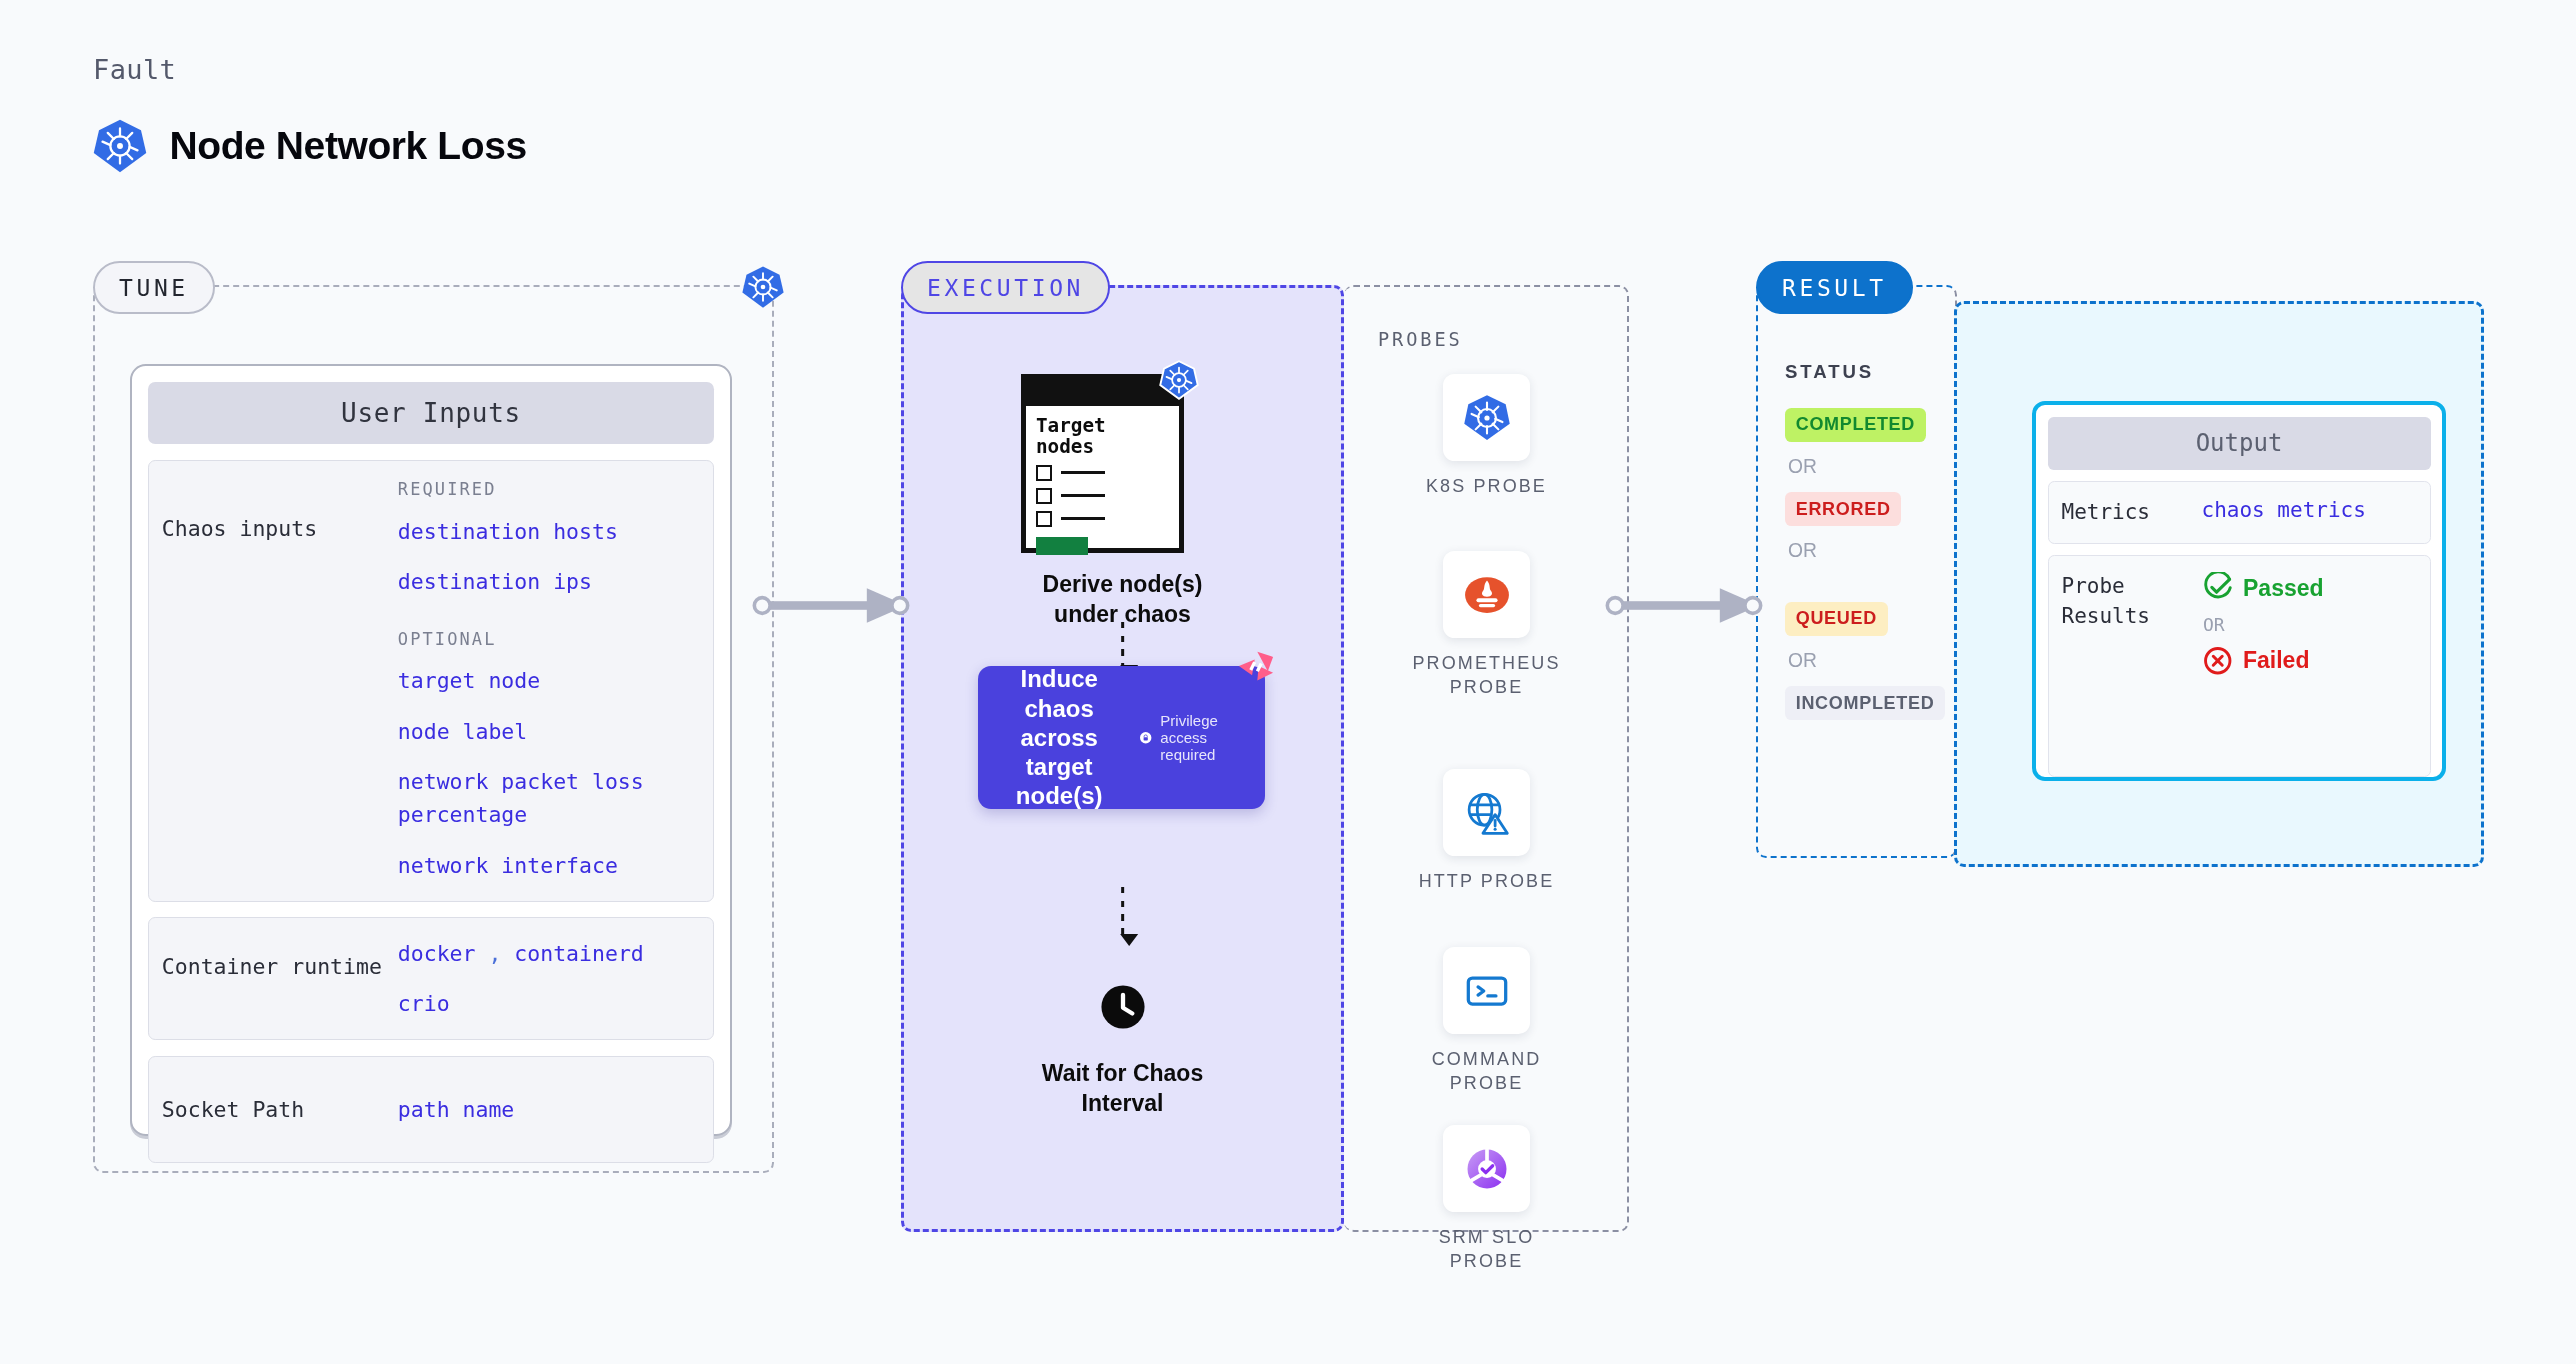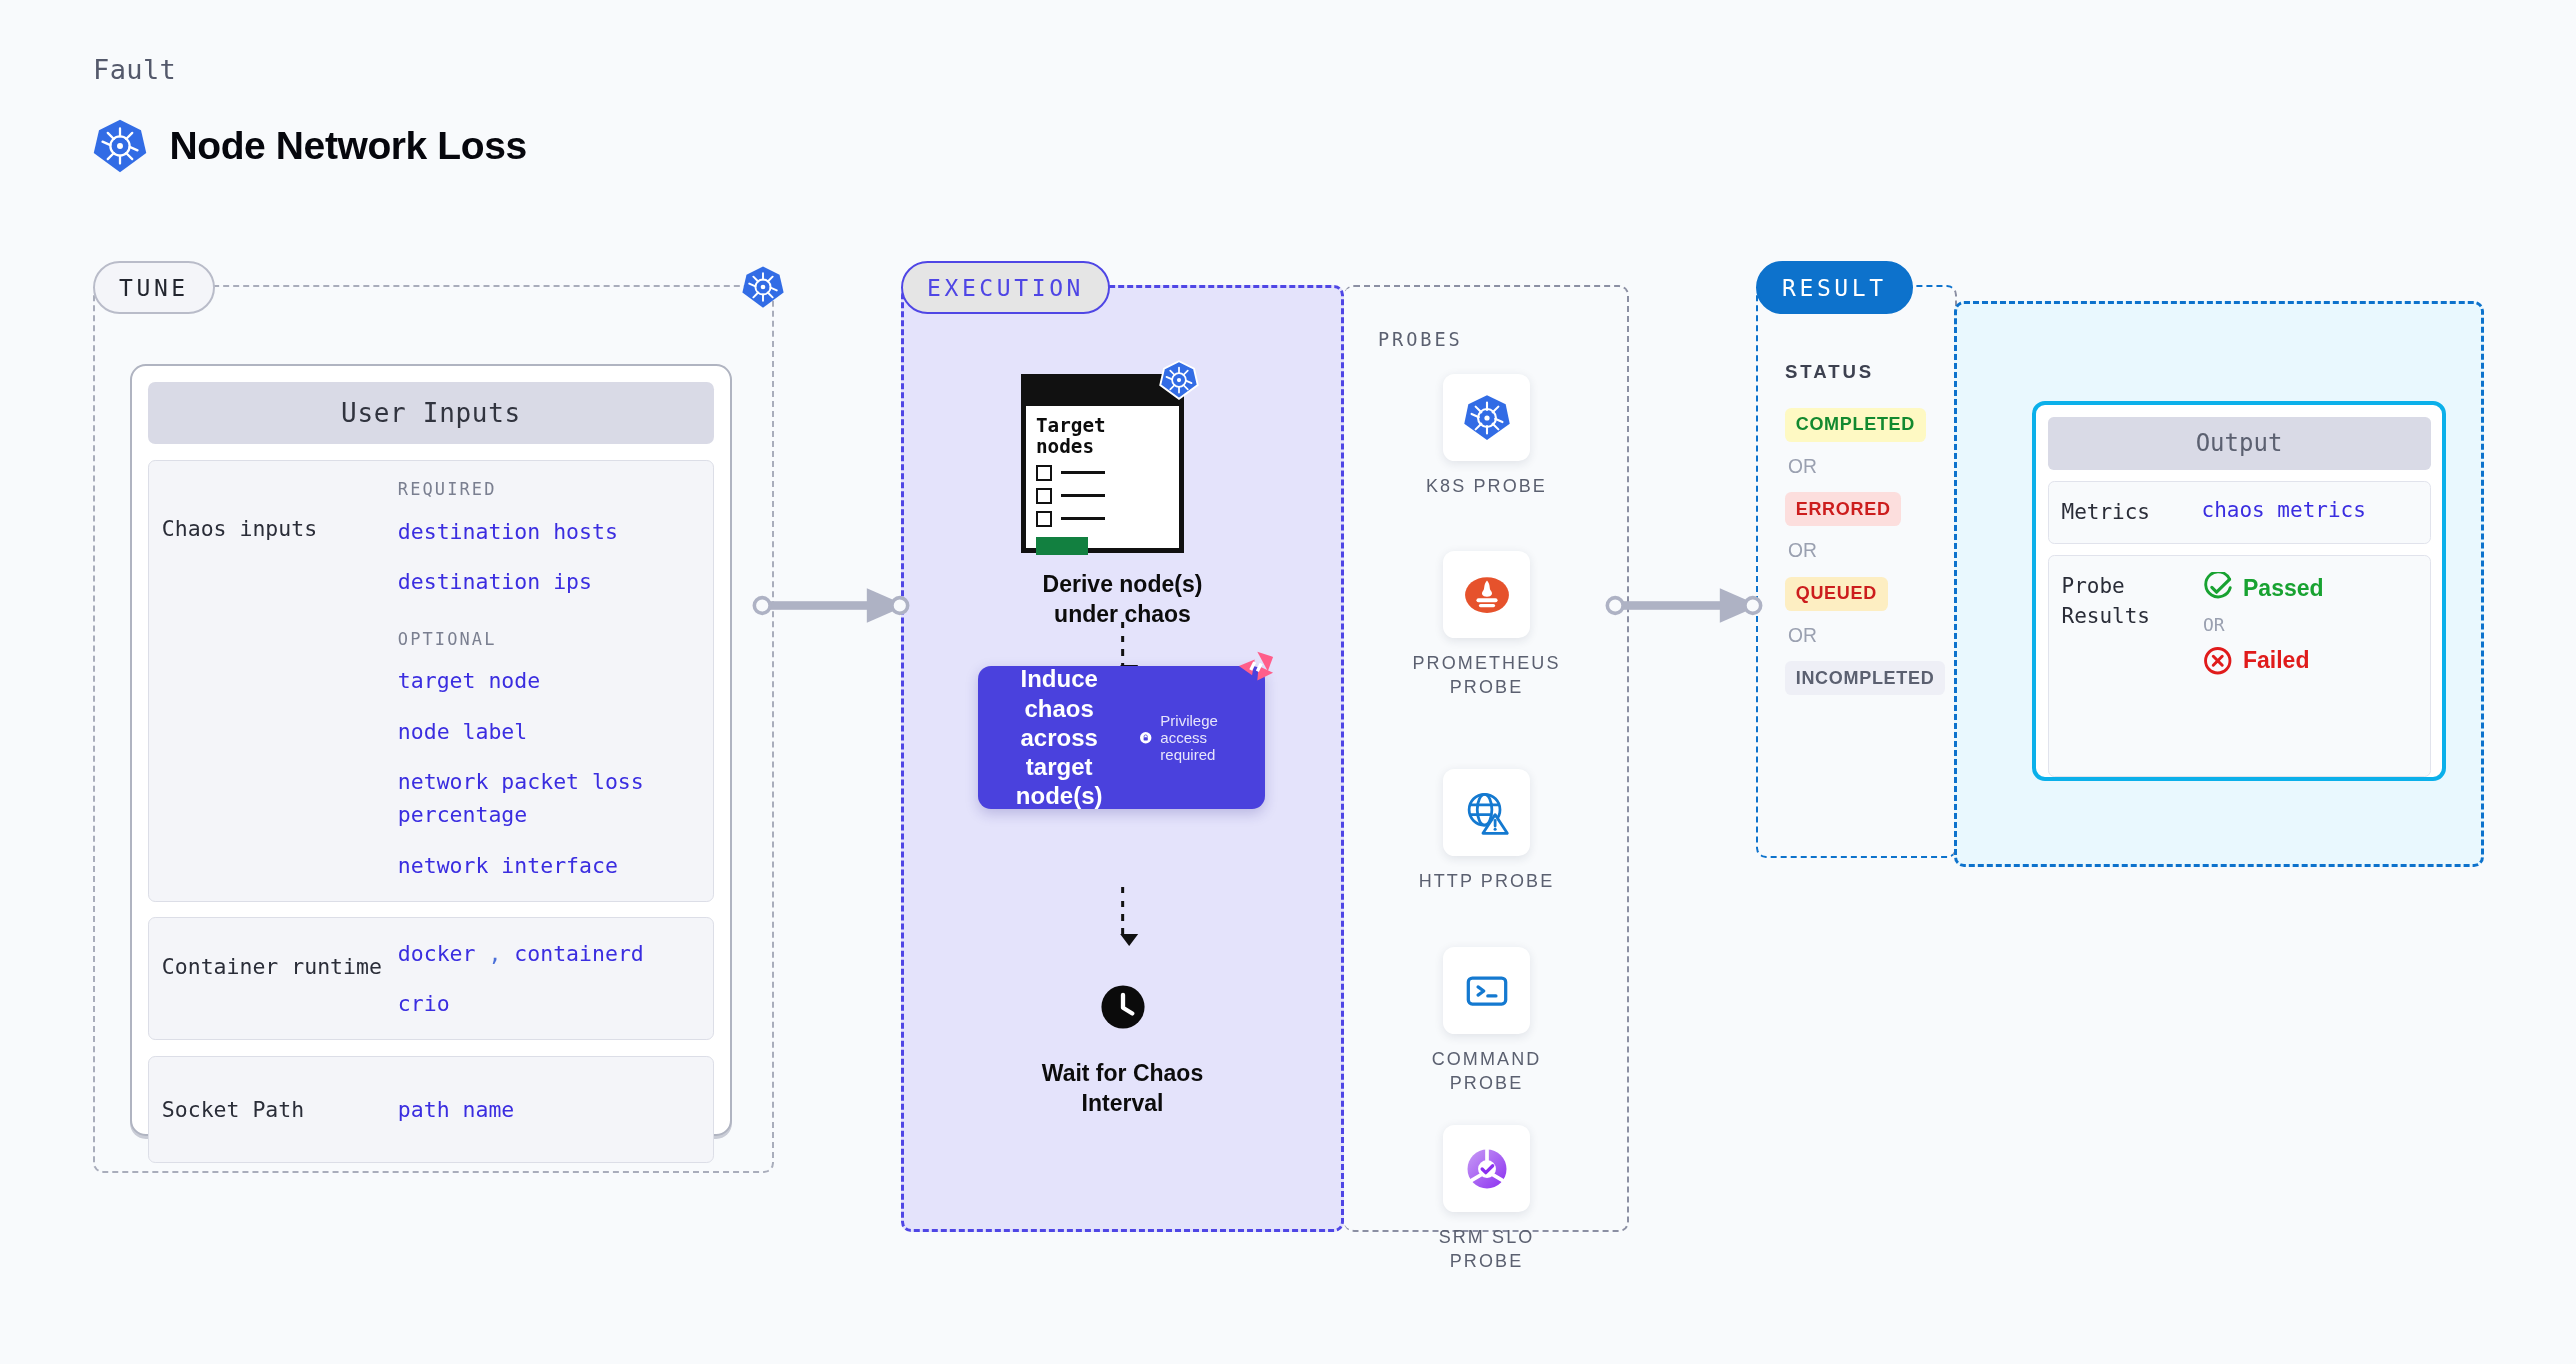--- a/index.html
+++ b/index.html
@@ -146,23 +146,23 @@
 
   
   .result-col { position: absolute; left: 1756px; top: 285px; width: 201px; height: 573px; }
   .status-title { position: absolute; left: 29px; top: 76px; font-size: 18.6px; letter-spacing: 2.9px; color: #3d4150; font-weight: 700; font-family: "Liberation Sans", sans-serif; }
   .status-stack { position: absolute; left: 29px; top: 123px; }
   .badge {
     display: inline-block; padding: 6.4px 10.7px; border-radius: 6.4px;
     font-family: "Liberation Sans", sans-serif; font-weight: 700;
     font-size: 18px; letter-spacing: 0.7px;
   }
-  .b-completed   { background: #fef9c3; color: #12892f; }
+  .b-completed   { background: #bef264; color: #12892f; }
   .b-errored     { background: #fcdedd; color: #cc1d1d; }
-  .b-queued      { background: #fdeec2; color: #cc1d1d; }
+  .b-queued      { background: #fdeec2; color: #cc1d1d; margin-top: 25px; }
   .b-incompleted { background: #eeeff6; color: #5b6070; }
   .or-text { font-family: "Liberation Sans", sans-serif; font-size: 19.3px; color: #9aa0b0; margin: 14.3px 0 14.3px 2.9px; }
 
   
   .output-card {
     position: absolute; left: 2032px; top: 401px; width: 414px; height: 380px;
     background: #ffffff; border: 4.3px solid #0bb0ea; border-radius: 13px; padding: 11.5px;
   }
   .out-header {
     background: #d9dae6; border-radius: 5.7px; height: 53px;

